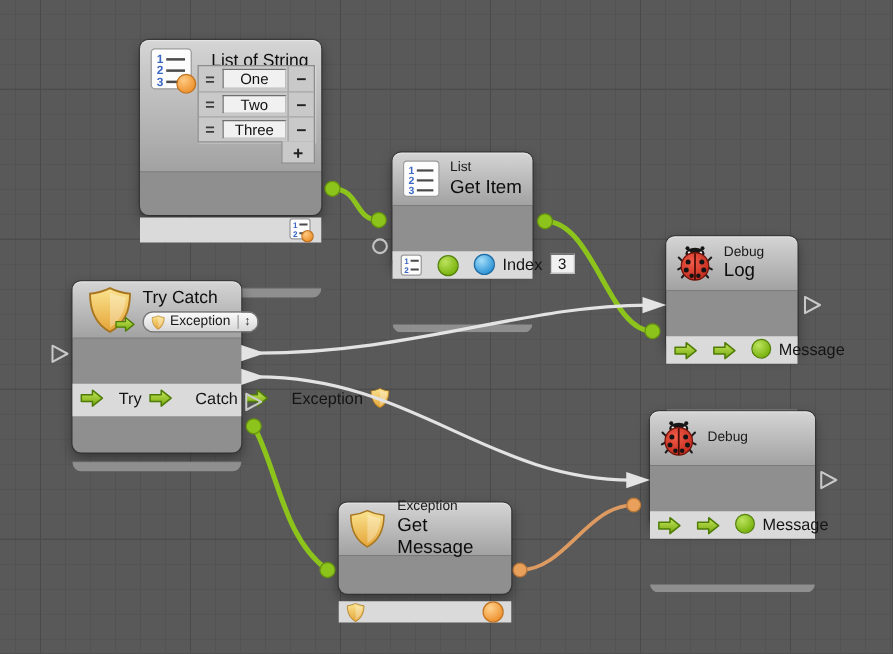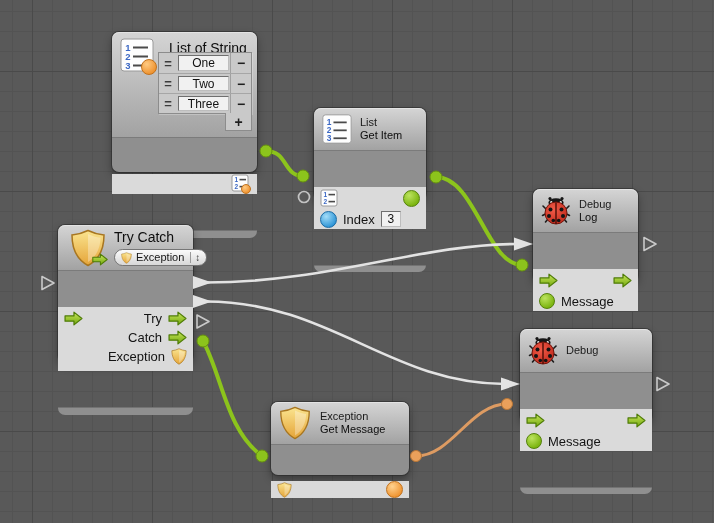--- a/index.html
+++ b/index.html
@@ -23,23 +23,23 @@
   }
   .hdr{
     background:linear-gradient(#d5d5d5,#a2a2a2);
     border-radius:7px 7px 0 0;border-bottom:1px solid #7b7b7b;
     box-shadow:inset 0 1px 0 rgba(255,255,255,.35);
     position:relative;flex:0 0 auto;
   }
   .hdr-flex{display:flex;align-items:center;padding:6px 8px;gap:8px;}
   .titles{display:flex;flex-direction:column;justify-content:center;line-height:1.15;}
   .cat{font-size:11px;color:#1a1a1a;}
-  .ttl{font-size:11px;color:#0d0d0d;}
+  .ttl{font-size:15px;color:#0d0d0d;}
   .ttl-solo{font-size:14px;color:#0d0d0d;margin-bottom:2px;}
-  .bdy{background:#dadada;flex:1 1 auto;display:flex;flex-direction:column;}
+  .bdy{background:#dadada;flex:1 1 auto;display:flex;flex-direction:row;}
   .ftr{flex:0 0 auto;background:#8f8f8f;border-top:1px solid #737373;border-radius:0 0 7px 7px;}
   .prow{display:flex;align-items:center;padding:0 6px;gap:6px;}
   .spacer{flex:1;}
   .plabel{font-size:13px;color:#141414;}
   .dot{border-radius:50%;flex:0 0 auto;}
   .dot.green{width:17px;height:17px;background:radial-gradient(circle at 35% 30%,#bce35e,#7cb511 72%);border:1px solid #54820a;}
   .dot.blue{width:17px;height:17px;background:radial-gradient(circle at 35% 30%,#a3ddf9,#2f95d6 75%);border:1px solid #1a6ba5;}
   .dot.orange{width:17px;height:17px;background:radial-gradient(circle at 35% 30%,#ffd28f,#ef9431 75%);border:1px solid #c1711c;}
   .field{
     background:#f1f1f1;border:1px solid;border-color:#6f6f6f #bdbdbd #bdbdbd #6f6f6f;
@@ -190,21 +190,21 @@
           <svg class="inline" width="18" height="18">
               <use href="#sym-list-sm"></use>
             </svg>
           <span class="badge" style="width:10px;height:10px;left:10px;top:10px;"></span>
         </span>
       </div>
     </div>
     <div class="ftr" style="height:8px;"></div>
   </div>
 
-  <div class="node" style="left:314px;top:108px;width:112px;height:92px;">
+  <div class="node" style="left:314px;top:122px;width:112px;height:92px;">
     <div class="hdr hdr-flex" style="height:43px;">
       <svg class="inline" width="30" height="30">
           <use href="#sym-list-lg"></use>
         </svg>
       <div class="titles">
         <div class="cat">List</div>
         <div class="ttl">Get Item</div>
       </div>
     </div>
     <div class="bdy">

